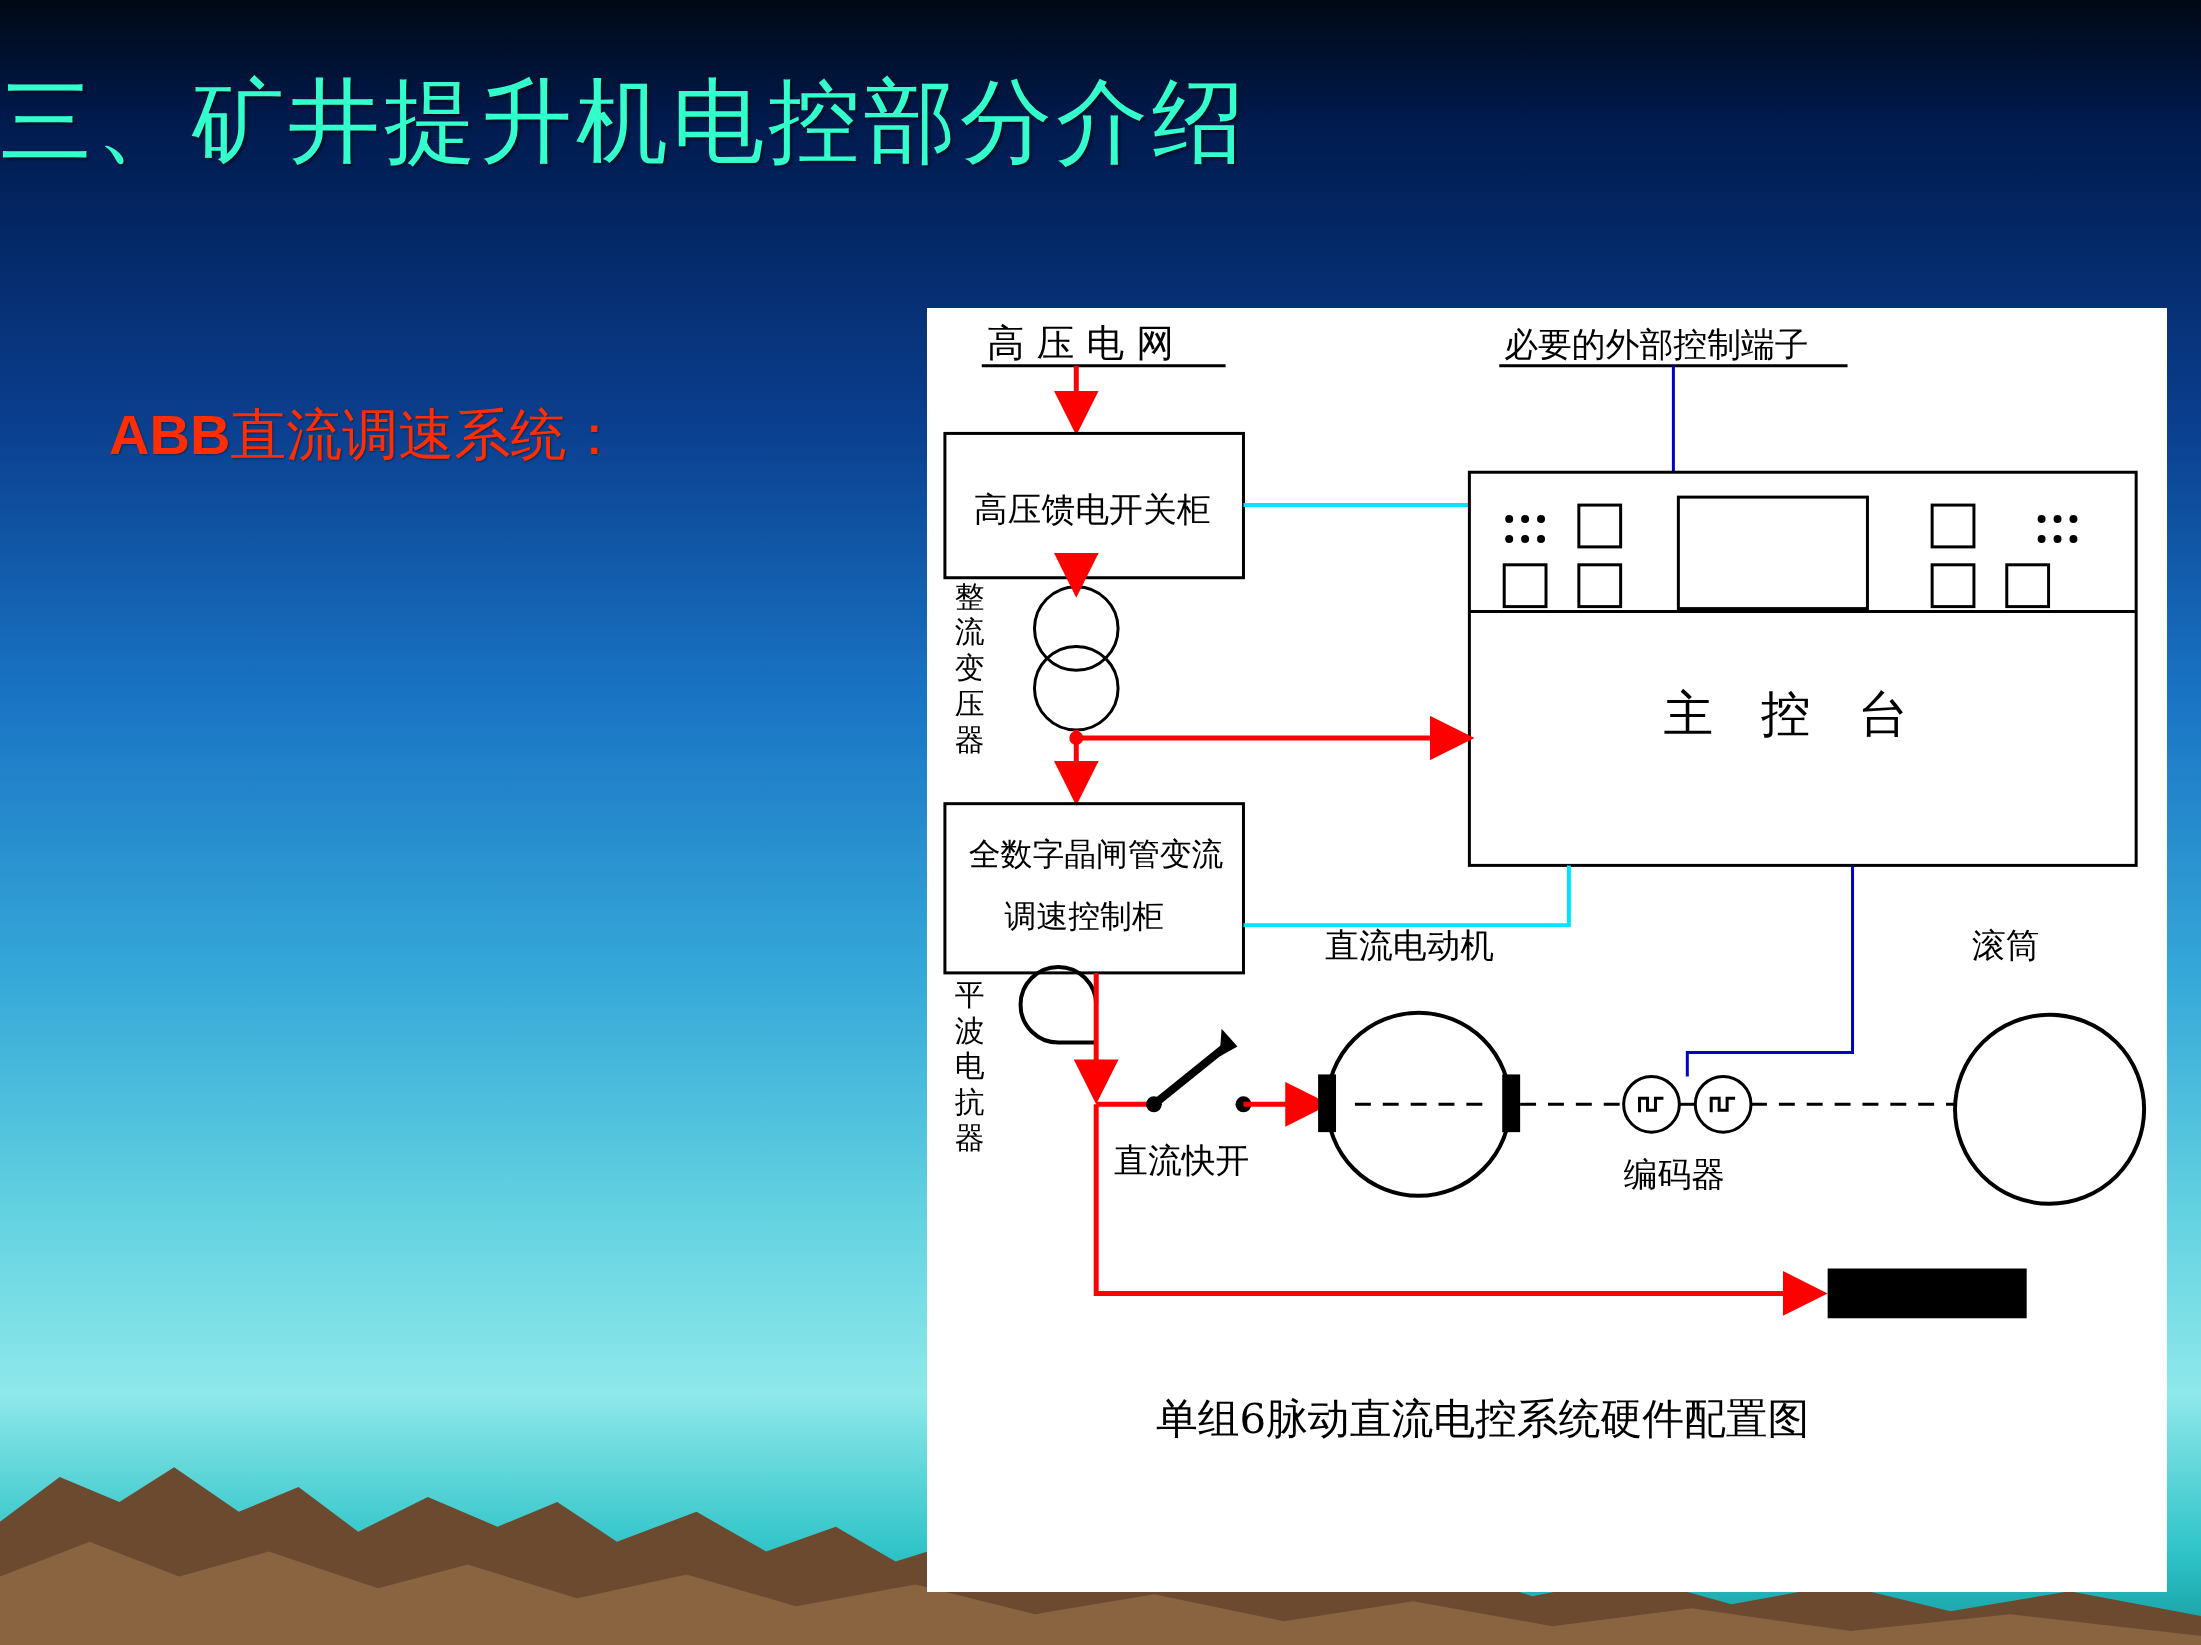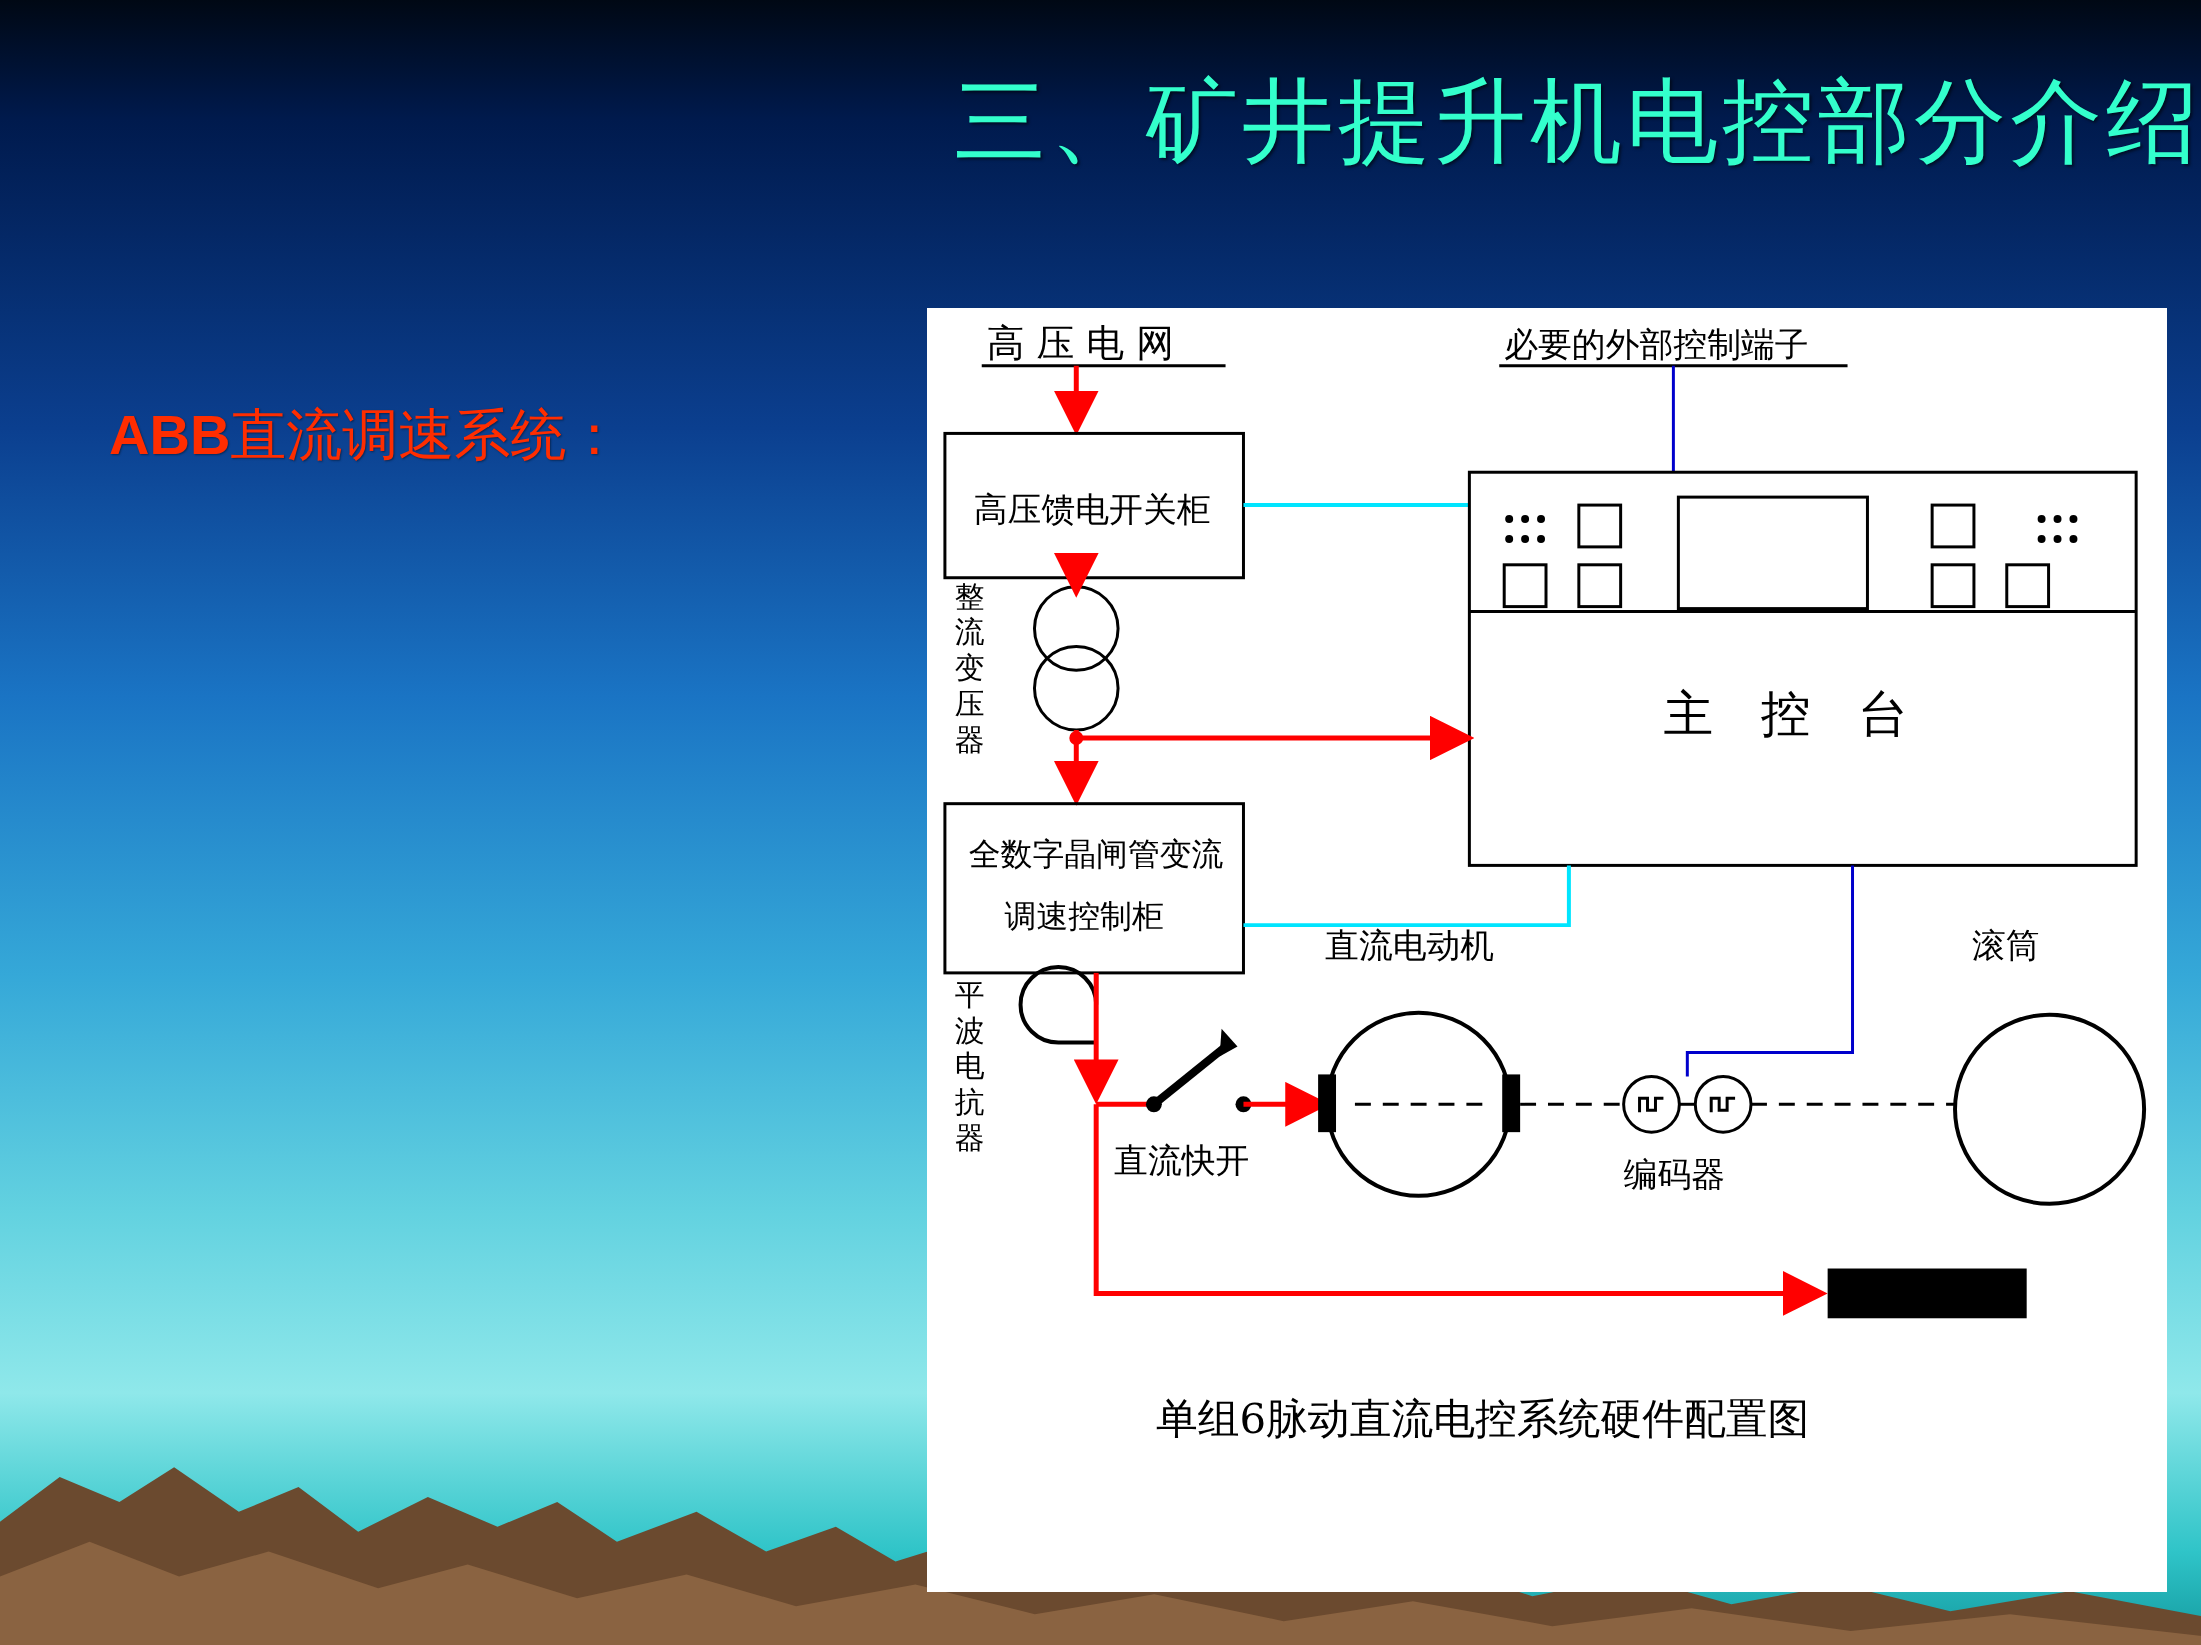--- a/index.html
+++ b/index.html
@@ -19,21 +19,21 @@
       #63d2e0 1214px,
       #8fe8ea 1393px,
       #2fc4c8 1552px,
       #13999e 1646px);
   }
   
   .mtn{position:absolute;left:0;width:100%;}
   
   #title{
     position:absolute;left:0;top:60px;width:100%;
-    text-align:right;
+    text-align:left;
     color:#33ffcc;
     font-family:"DejaVu Serif", serif;
     font-size:92px;
     letter-spacing:4px;
     text-shadow:2px 2px 3px rgba(0,0,0,.55);
     white-space:nowrap;
   }
   
   #caption{
     position:absolute;left:109px;top:398px;

